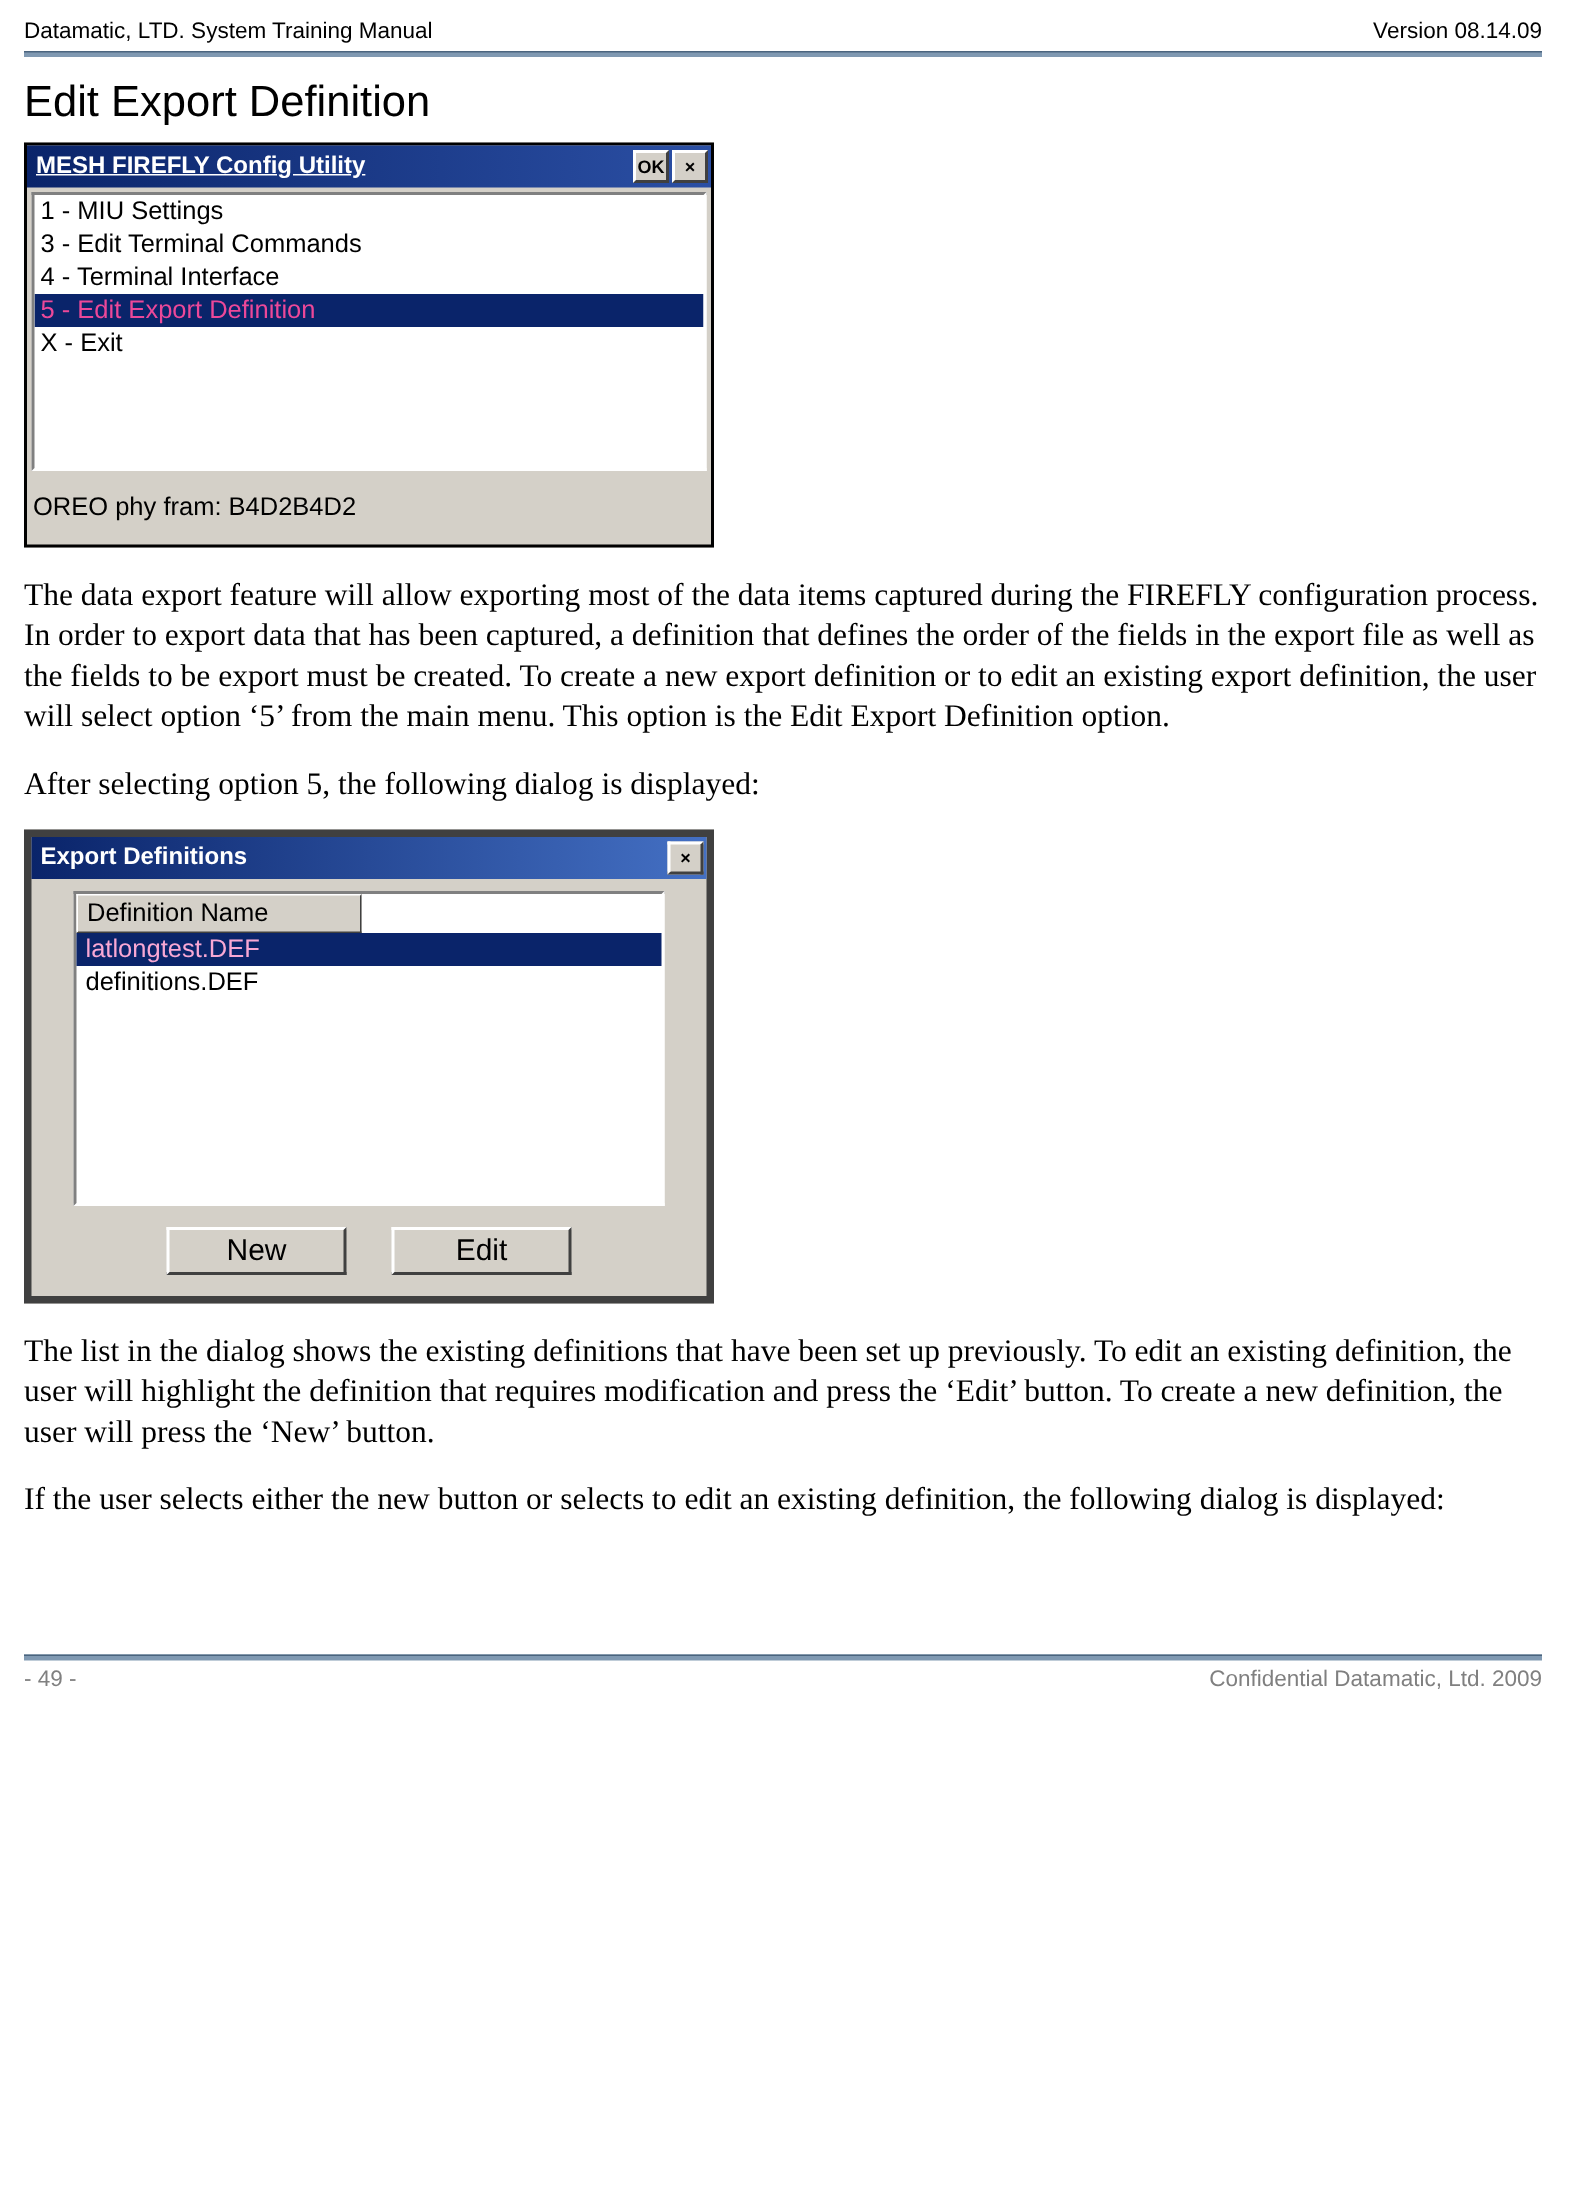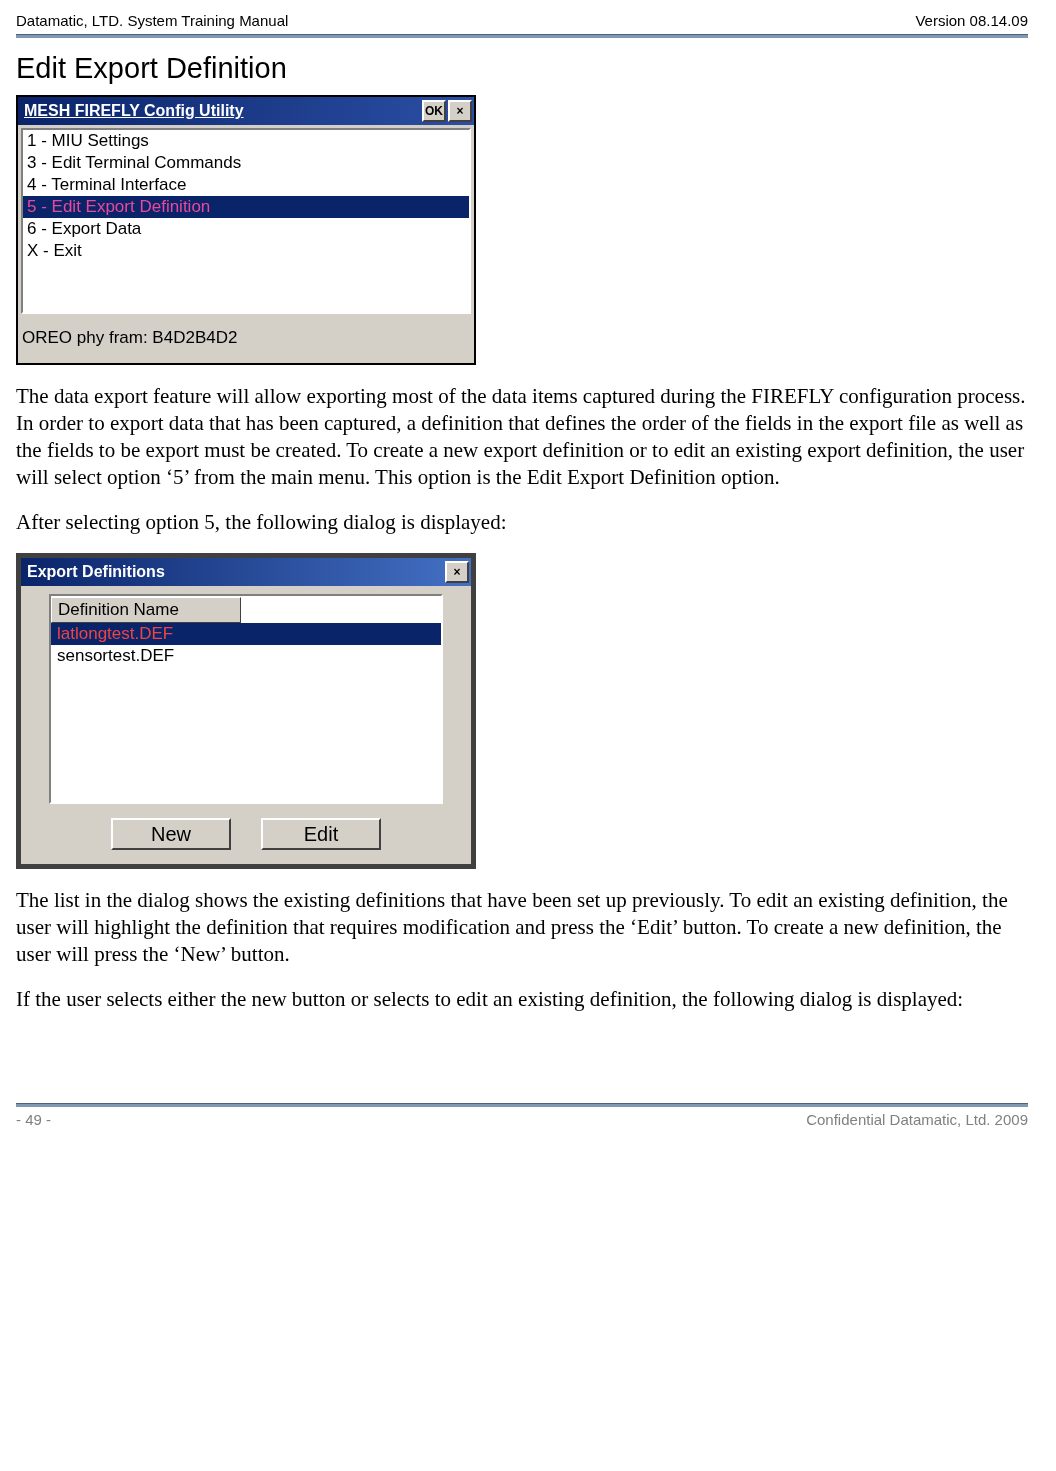--- a/index.html
+++ b/index.html
@@ -138,21 +138,21 @@
     font-size: 17px;
     display: inline-block;
     width: 190px;
   }
   .def-item {
     font-size: 17px;
     padding: 1px 6px;
   }
   .def-item.selected {
     background: #0a246a;
-    color: #ef4444;
+    color: #f9a8d4;
     width: 100%;
   }
   .btn-row {
     display: flex;
     justify-content: center;
     gap: 30px;
     padding: 6px 0 14px 0;
   }
   .btn {
     width: 120px;
@@ -201,40 +201,39 @@
   <div class="titlebar">
     <span class="title">MESH FIREFLY Config Utility</span>
     <span class="tb-btn">OK</span>
     <span class="tb-btn">×</span>
   </div>
   <div class="menu-list">
     <div class="menu-item">1 - MIU Settings</div>
     <div class="menu-item">3 - Edit Terminal Commands</div>
     <div class="menu-item">4 - Terminal Interface</div>
     <div class="menu-item selected">5 - Edit Export Definition</div>
-    <div class="menu-item">6 - Export Data</div>
     <div class="menu-item">X - Exit</div>
   </div>
   <div class="status-area">
     <div>OREO phy fram: B4D2B4D2</div>
   </div>
 </div>
 
 <p class="para">The data export feature will allow exporting most of the data items captured during the FIREFLY configuration process.  In order to export data that has been captured, a definition that defines the order of the fields in the export file as well as the fields to be export must be created.  To create a new export definition or to edit an existing export definition, the user will select option ‘5’ from the main menu.  This option is the Edit Export Definition option.</p>
 <p class="para">After selecting option 5, the following dialog is displayed:</p>
 
 <div class="win2">
   <div class="titlebar2">
     <span class="title">Export Definitions</span>
     <span class="tb-btn">×</span>
   </div>
   <div class="inner-box">
     <div class="col-header">Definition Name</div>
     <div class="def-item selected">latlongtest.DEF</div>
-    <div class="def-item">sensortest.DEF</div>
+    <div class="def-item">definitions.DEF</div>
   </div>
   <div class="btn-row">
     <div class="btn">New</div>
     <div class="btn">Edit</div>
   </div>
 </div>
 
 <p class="para">The list in the dialog shows the existing definitions that have been set up previously.  To edit an existing definition, the user will highlight the definition that requires modification and press the ‘Edit’ button.  To create a new definition, the user will press the ‘New’ button.</p>
 <p class="para">If the user selects either the new button or selects to edit an existing definition, the following dialog is displayed:</p>
 

